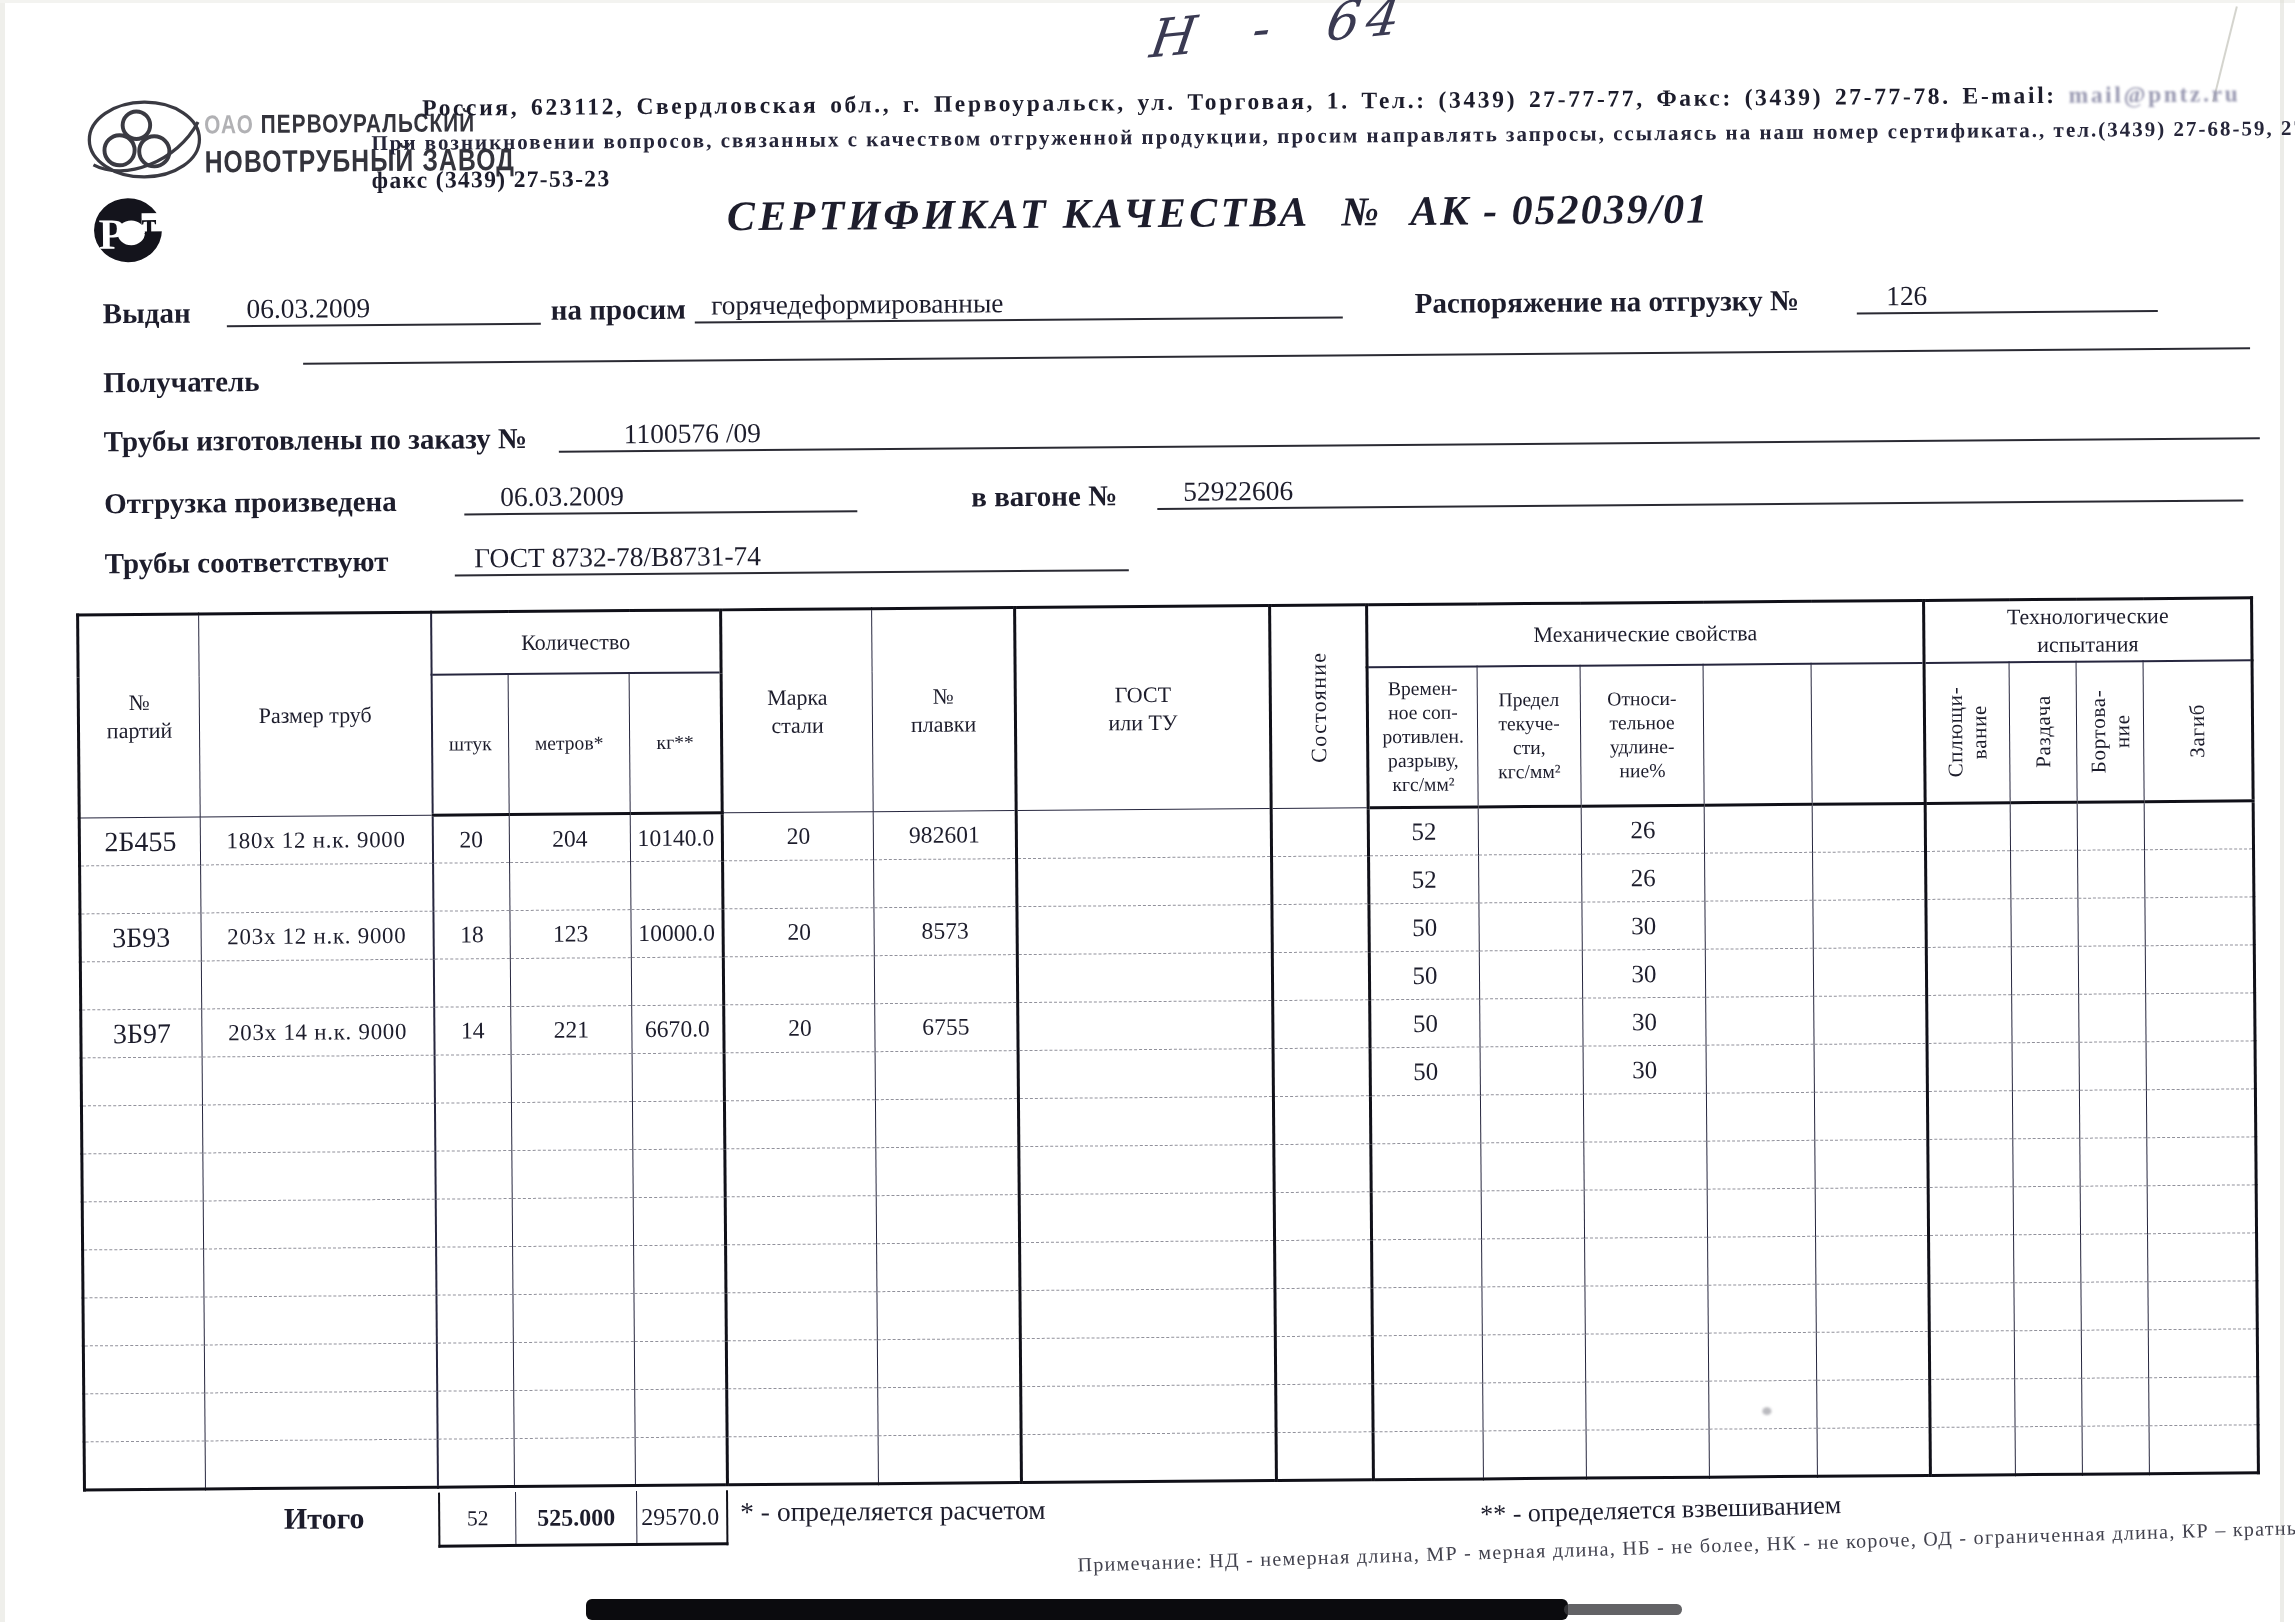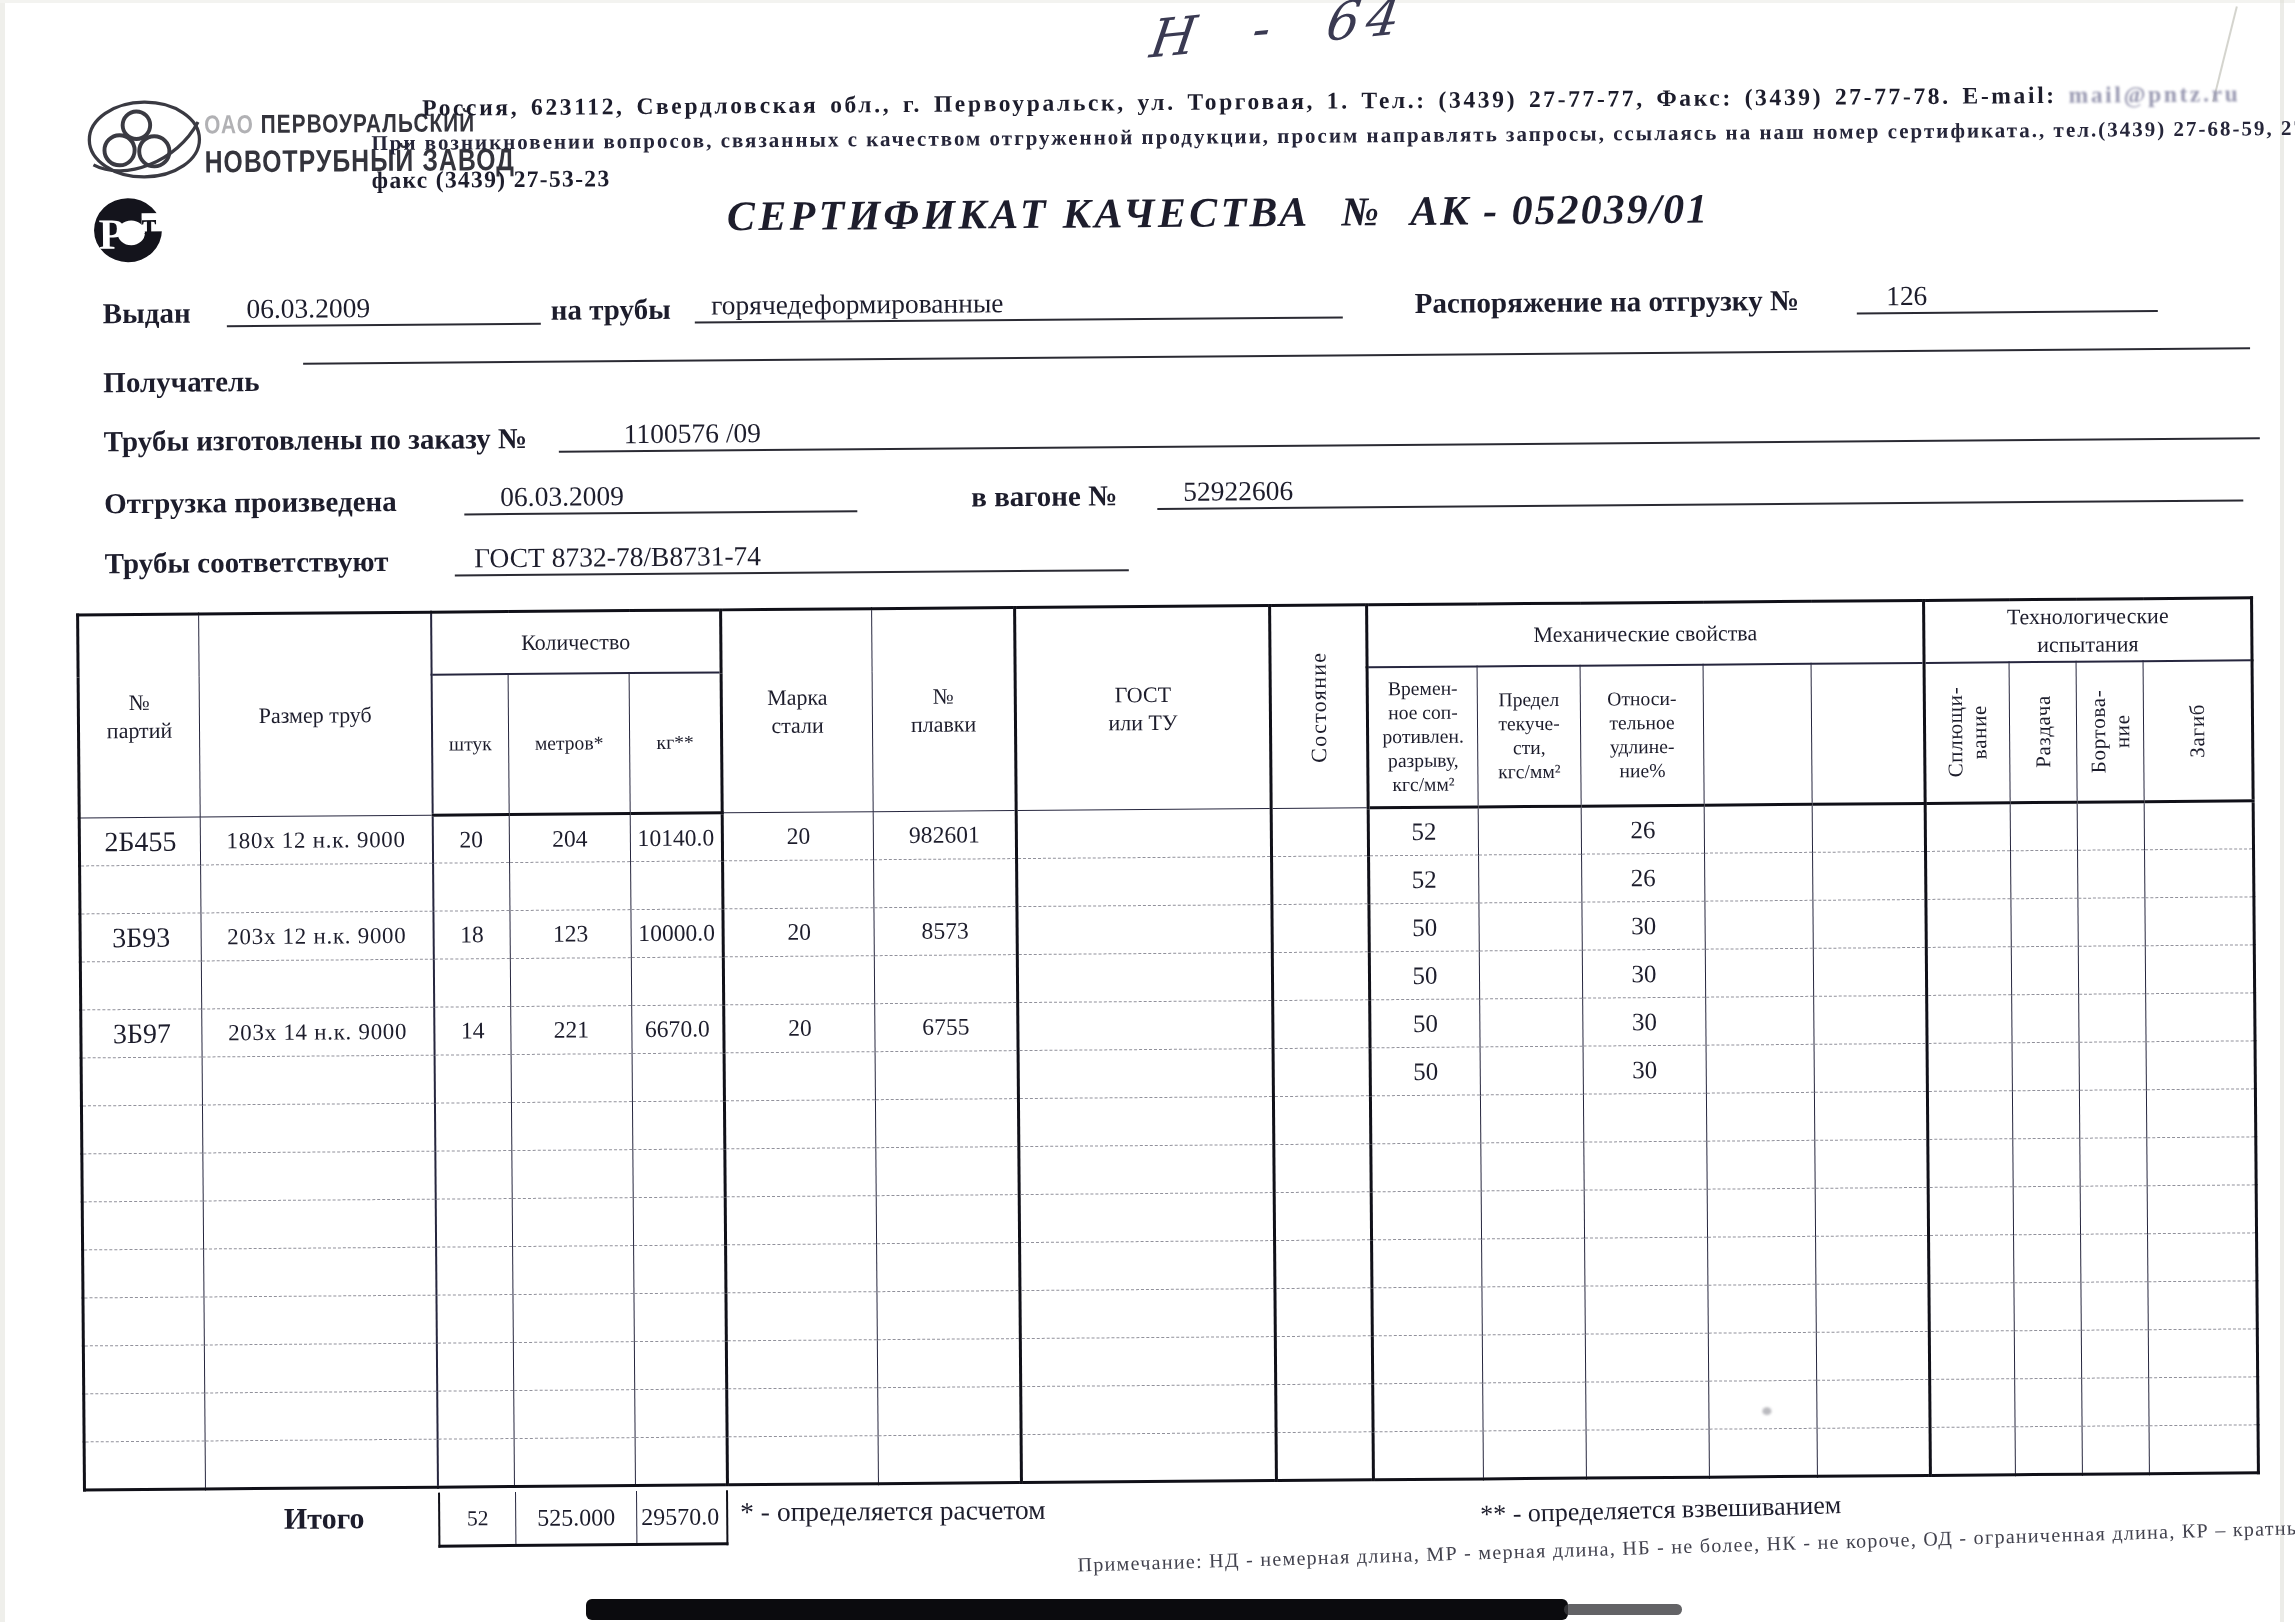--- a/index.html
+++ b/index.html
@@ -70,21 +70,21 @@
   .h205{height:134px;}
   .vtext{writing-mode:vertical-rl;transform:rotate(180deg);white-space:pre-line;line-height:1.15;}
   .vt-cond{font-size:22px;letter-spacing:1.3px;}
   .vt-tech{font-size:21px;letter-spacing:0.7px;}
 
   
   .itogo-label{left:222px;top:1502px;width:196px;text-align:center;font-size:30px;font-weight:bold;}
   .itogo-box{left:434px;top:1494px;width:290px;height:55px;display:flex;border-left:2.6px solid #101018;border-right:2.6px solid #101018;border-bottom:3.3px solid #101018;box-sizing:border-box;}
   .itogo-cell{display:flex;align-items:center;justify-content:center;border-right:1.3px solid #26263e;box-sizing:border-box;height:100%;}
   .ic1{width:76px;font-size:21.6px;}
-  .ic2{width:121px;font-size:24px;}
+  .ic2{width:121px;font-size:24px;font-weight:bold;}
   .ic3{width:86px;font-size:24px;border-right:none;}
   .fn-calc{left:736px;top:1500px;font-size:27.5px;white-space:nowrap;}
   .fn-weigh{left:1476px;top:1506px;font-size:26px;white-space:nowrap;transform:rotate(-1.1deg);}
   .fn-note{left:1073px;top:1560px;font-size:20px;letter-spacing:1.3px;white-space:nowrap;color:#42424e;transform:rotate(-1.3deg);transform-origin:left center;}
 </style>
 </head>
 <body>
 
 <div class="page">
 
@@ -122,21 +122,21 @@
     </svg>
 
     <div class="abs title-row">
       <span class="title-main">СЕРТИФИКАТ КАЧЕСТВА</span>
       <span class="title-no">№</span>
       <span class="title-num">АК - 052039/01</span>
     </div>
 
     <div class="abs flabel" style="left:108px;top:296px;text-align:center;">Выдан</div>
     <div class="abs fval" style="left:232px;top:293px;width:314px;padding-left:19.6px;">06.03.2009</div>
-    <div class="abs flabel" style="left:556px;top:296px;">на трубы</div>
+    <div class="abs flabel" style="left:556px;top:296px;">на просим</div>
     <div class="abs fval" style="left:700px;top:293px;width:648px;padding-left:16.4px;">горячедеформированные</div>
     <div class="abs flabel" style="left:1420px;top:296px;">Распоряжение на отгрузку №</div>
     <div class="abs fval" style="left:1862px;top:293px;width:301px;padding-left:29.4px;">126</div>
 
     <div class="abs flabel" style="left:108px;top:365px;">Получатель</div>
     <div class="abs fval" style="left:308px;top:363px;width:1947px;"></div>
 
     <div class="abs flabel" style="left:108px;top:424px;">Трубы изготовлены по заказу №</div>
     <div class="abs fval" style="left:563px;top:421px;width:1701px;padding-left:65px;">1100576  /09</div>
 

